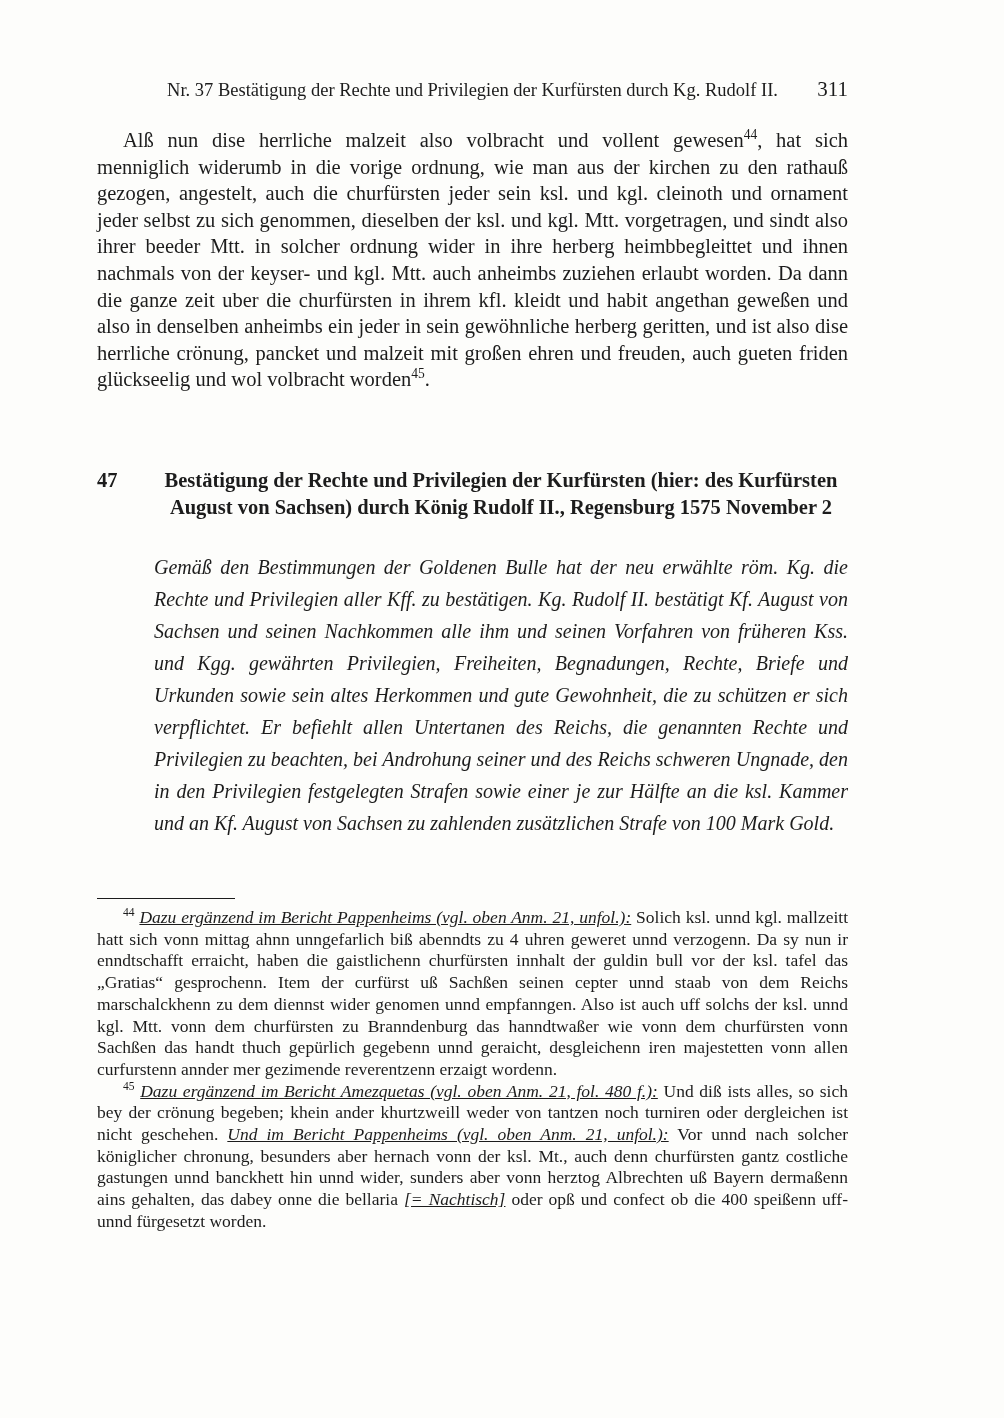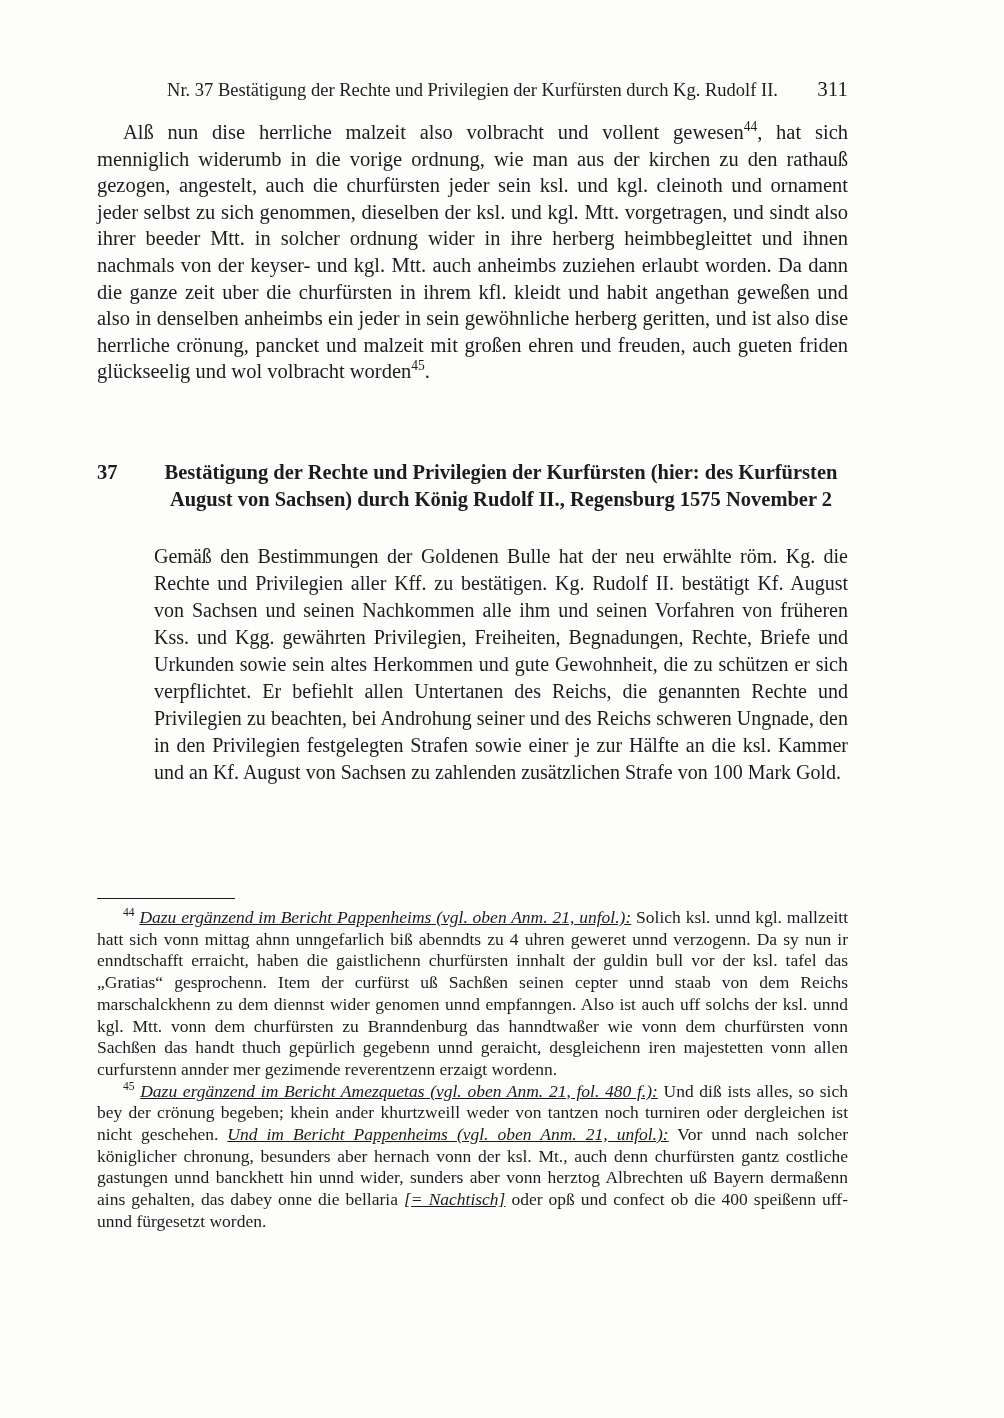--- a/index.html
+++ b/index.html
@@ -26,40 +26,41 @@
     text-align: center;
   }
   .page-number {
     position: absolute;
     right: 0;
     top: -3px;
     font-size: 21px;
     text-align: center;
   }
   .body-text {
-    margin-top: 13px;
+    margin-top: 21px;
     font-size: 20.5px;
     line-height: 26.6px;
     text-align: justify;
     text-indent: 26px;
   }
   .entry { margin-top: 74px; }
   .entry-heading {
     display: flex;
     font-weight: bold;
     font-size: 20.5px;
     line-height: 27px;
   }
   .entry-number { width: 57px; flex-shrink: 0; }
   .entry-title { flex: 1; font-size: inherit; font-weight: bold; text-align: center; }
   .regest {
     margin-top: 30px;
     margin-left: 57px;
+    font-style: italic;
     font-size: 20px;
-    line-height: 27px;
+    line-height: 32px;
     text-align: justify;
   }
   .footnotes {
     position: absolute;
     left: 97px;
     top: 898px;
     width: 751px;
   }
   .fn-rule {
     width: 138px;
@@ -84,21 +85,21 @@
 
     <header class="running-head">
       <span class="head-title">Nr. 37 Bestätigung der Rechte und Privilegien der Kurfürsten durch Kg. Rudolf II.</span>
       <span class="page-number">311</span>
     </header>
 
     <p class="body-text"><span>Alß nun dise herrliche malzeit also volbracht und vollent gewesen</span><sup>44</sup><span>, hat sich menniglich widerumb in die vorige ordnung, wie man aus der kirchen zu den rathauß gezogen, angestelt, auch die churfürsten jeder sein ksl. und kgl. cleinoth und ornament jeder selbst zu sich genommen, dieselben der ksl. und kgl. Mtt. vorgetragen, und sindt also ihrer beeder Mtt. in solcher ordnung wider in ihre herberg heimbbegleittet und ihnen nachmals von der keyser- und kgl. Mtt. auch anheimbs zuziehen erlaubt worden. Da dann die ganze zeit uber die churfürsten in ihrem kfl. kleidt und habit angethan geweßen und also in denselben anheimbs ein jeder in sein gewöhnliche herberg geritten, und ist also dise herrliche crönung, pancket und malzeit mit großen ehren und freuden, auch gueten friden glückseelig und wol volbracht worden</span><sup>45</sup><span>.</span></p>
 
     <section class="entry">
       <div class="entry-heading">
-        <span class="entry-number">37</span>
+        <span class="entry-number">47</span>
         <h2 class="entry-title">Bestätigung der Rechte und Privilegien der Kurfürsten (hier: des Kurfürsten August von Sachsen) durch König Rudolf II., Regensburg 1575 November 2</h2>
       </div>
       <p class="regest">Gemäß den Bestimmungen der Goldenen Bulle hat der neu erwählte röm. Kg. die Rechte und Privilegien aller Kff. zu bestätigen. Kg. Rudolf II. bestätigt Kf. August von Sachsen und seinen Nachkommen alle ihm und seinen Vorfahren von früheren Kss. und Kgg. gewährten Privilegien, Freiheiten, Begnadungen, Rechte, Briefe und Urkunden sowie sein altes Herkommen und gute Gewohnheit, die zu schützen er sich verpflichtet. Er befiehlt allen Untertanen des Reichs, die genannten Rechte und Privilegien zu beachten, bei Androhung seiner und des Reichs schweren Ungnade, den in den Privilegien festgelegten Strafen sowie einer je zur Hälfte an die ksl. Kammer und an Kf. August von Sachsen zu zahlenden zusätzlichen Strafe von 100 Mark Gold.</p>
     </section>
 
   </div>
 
   <footer class="footnotes">
     <div class="fn-rule"></div>
 

